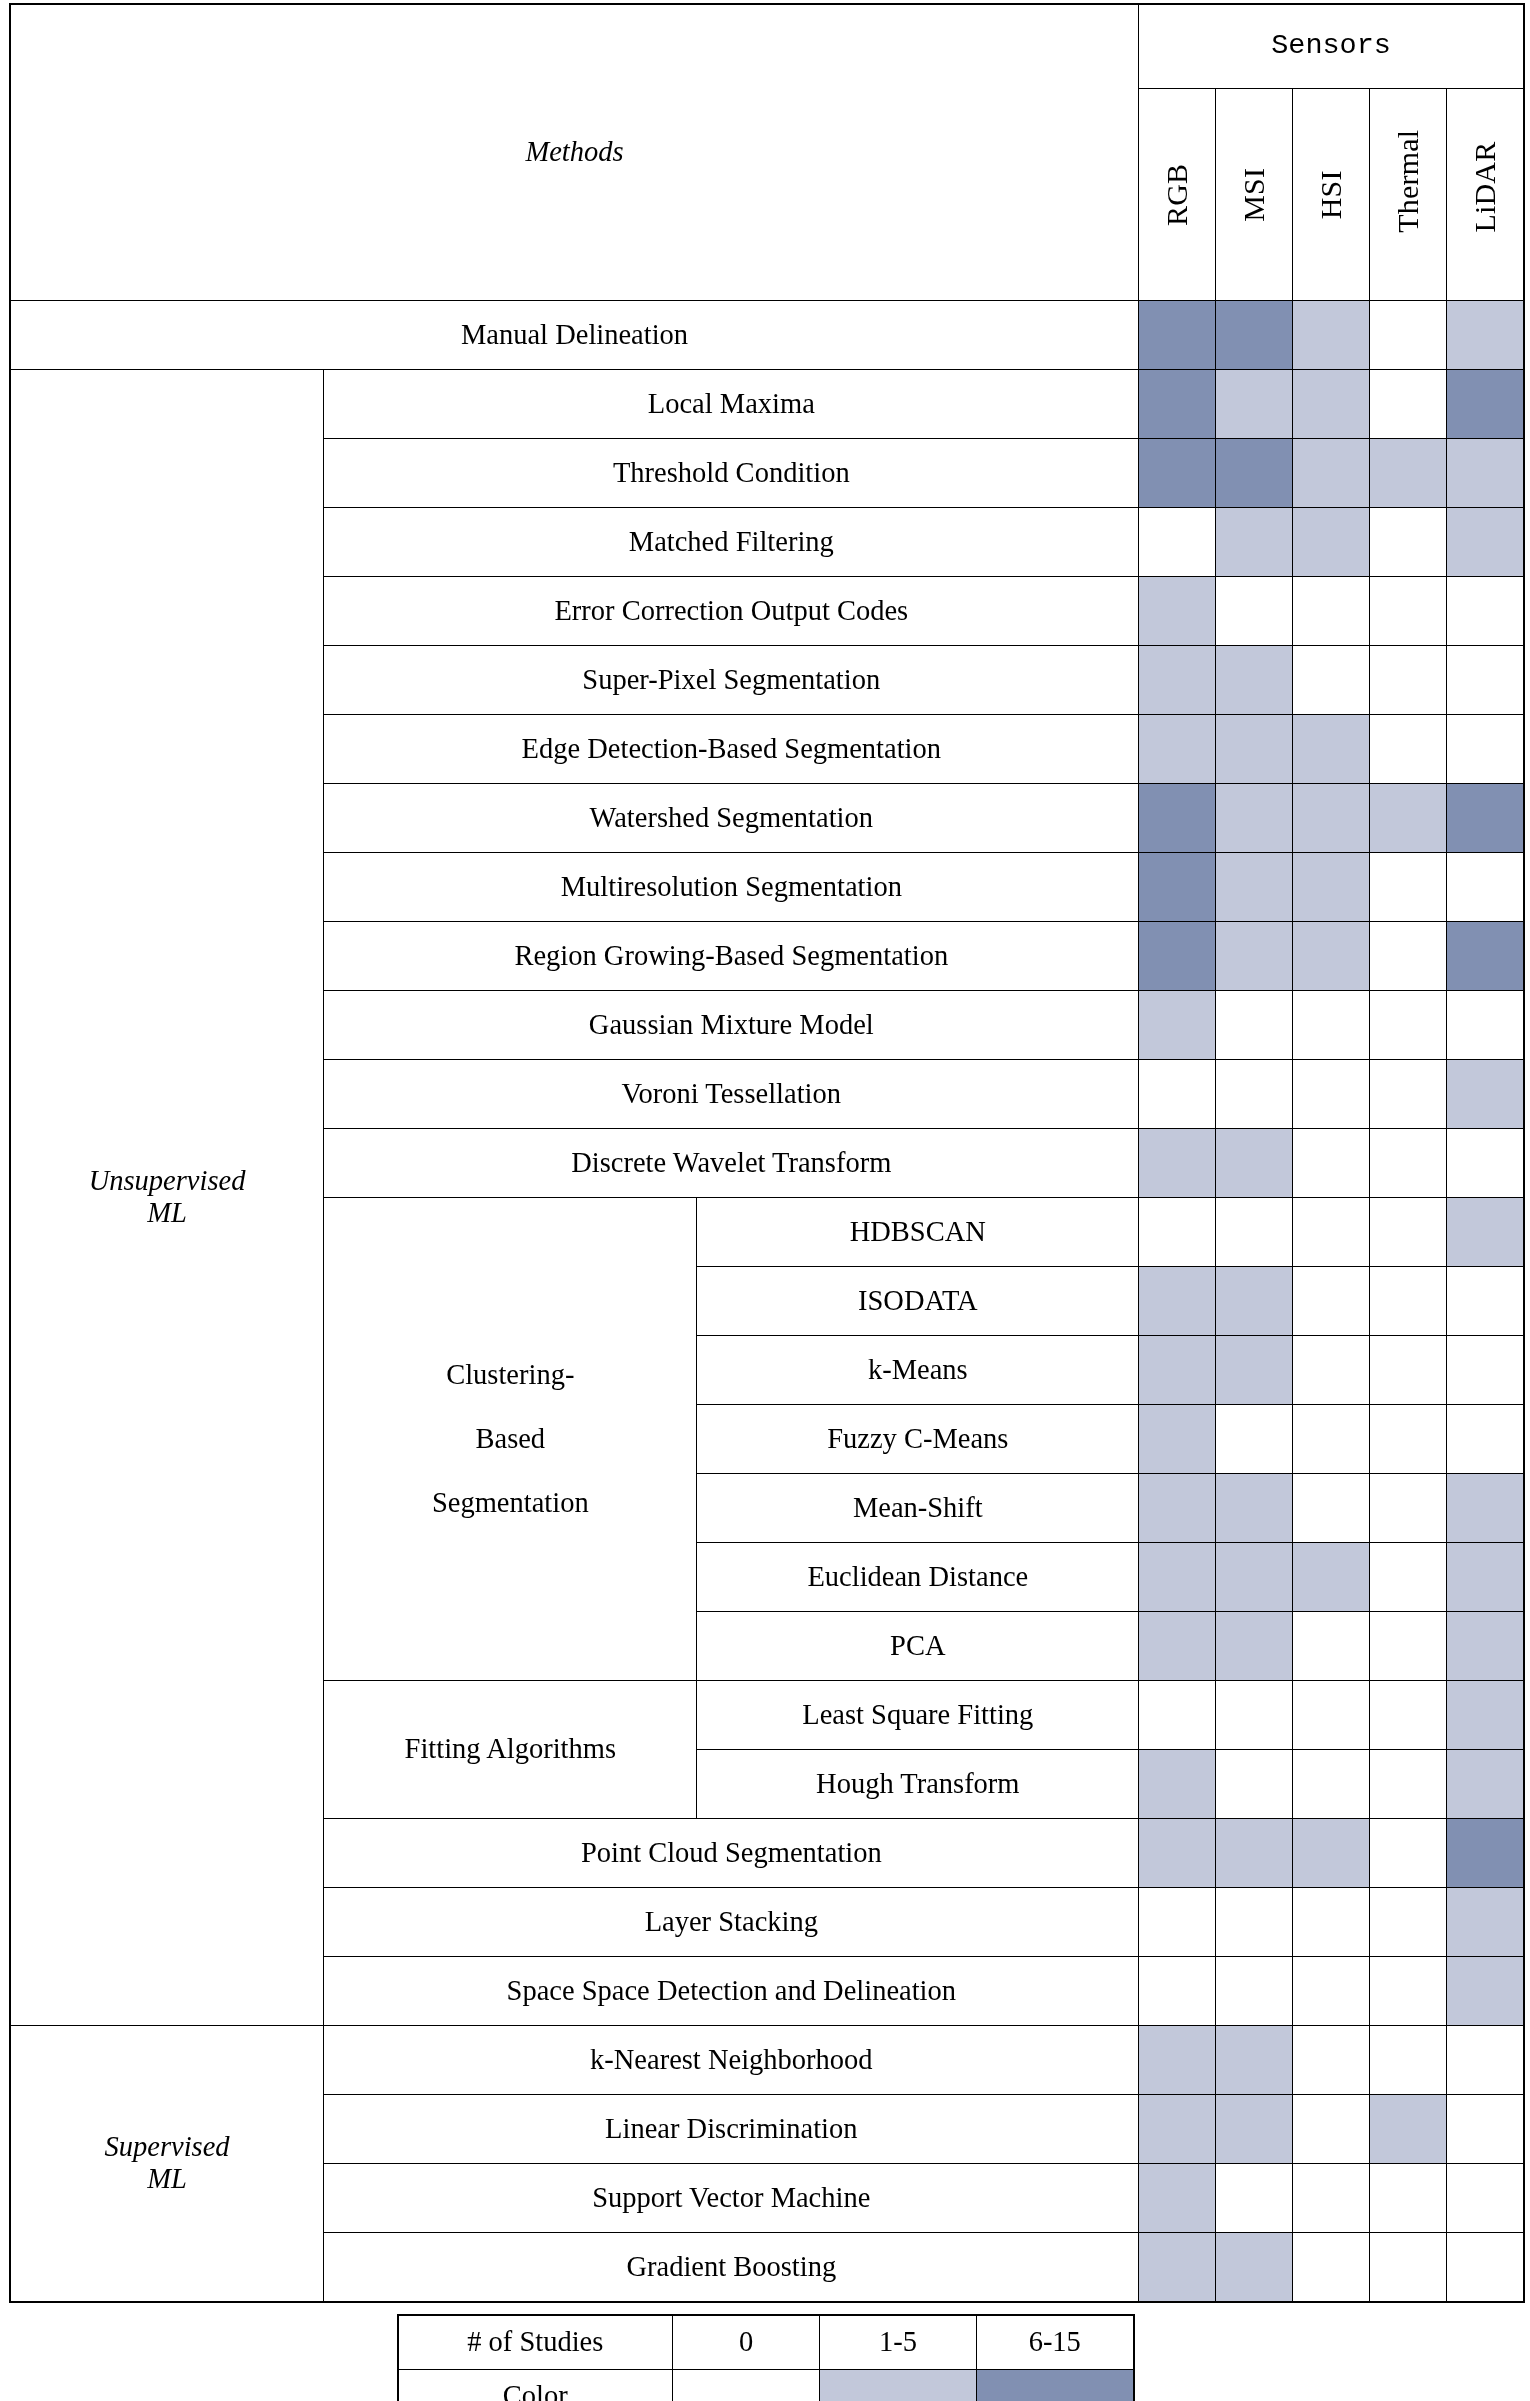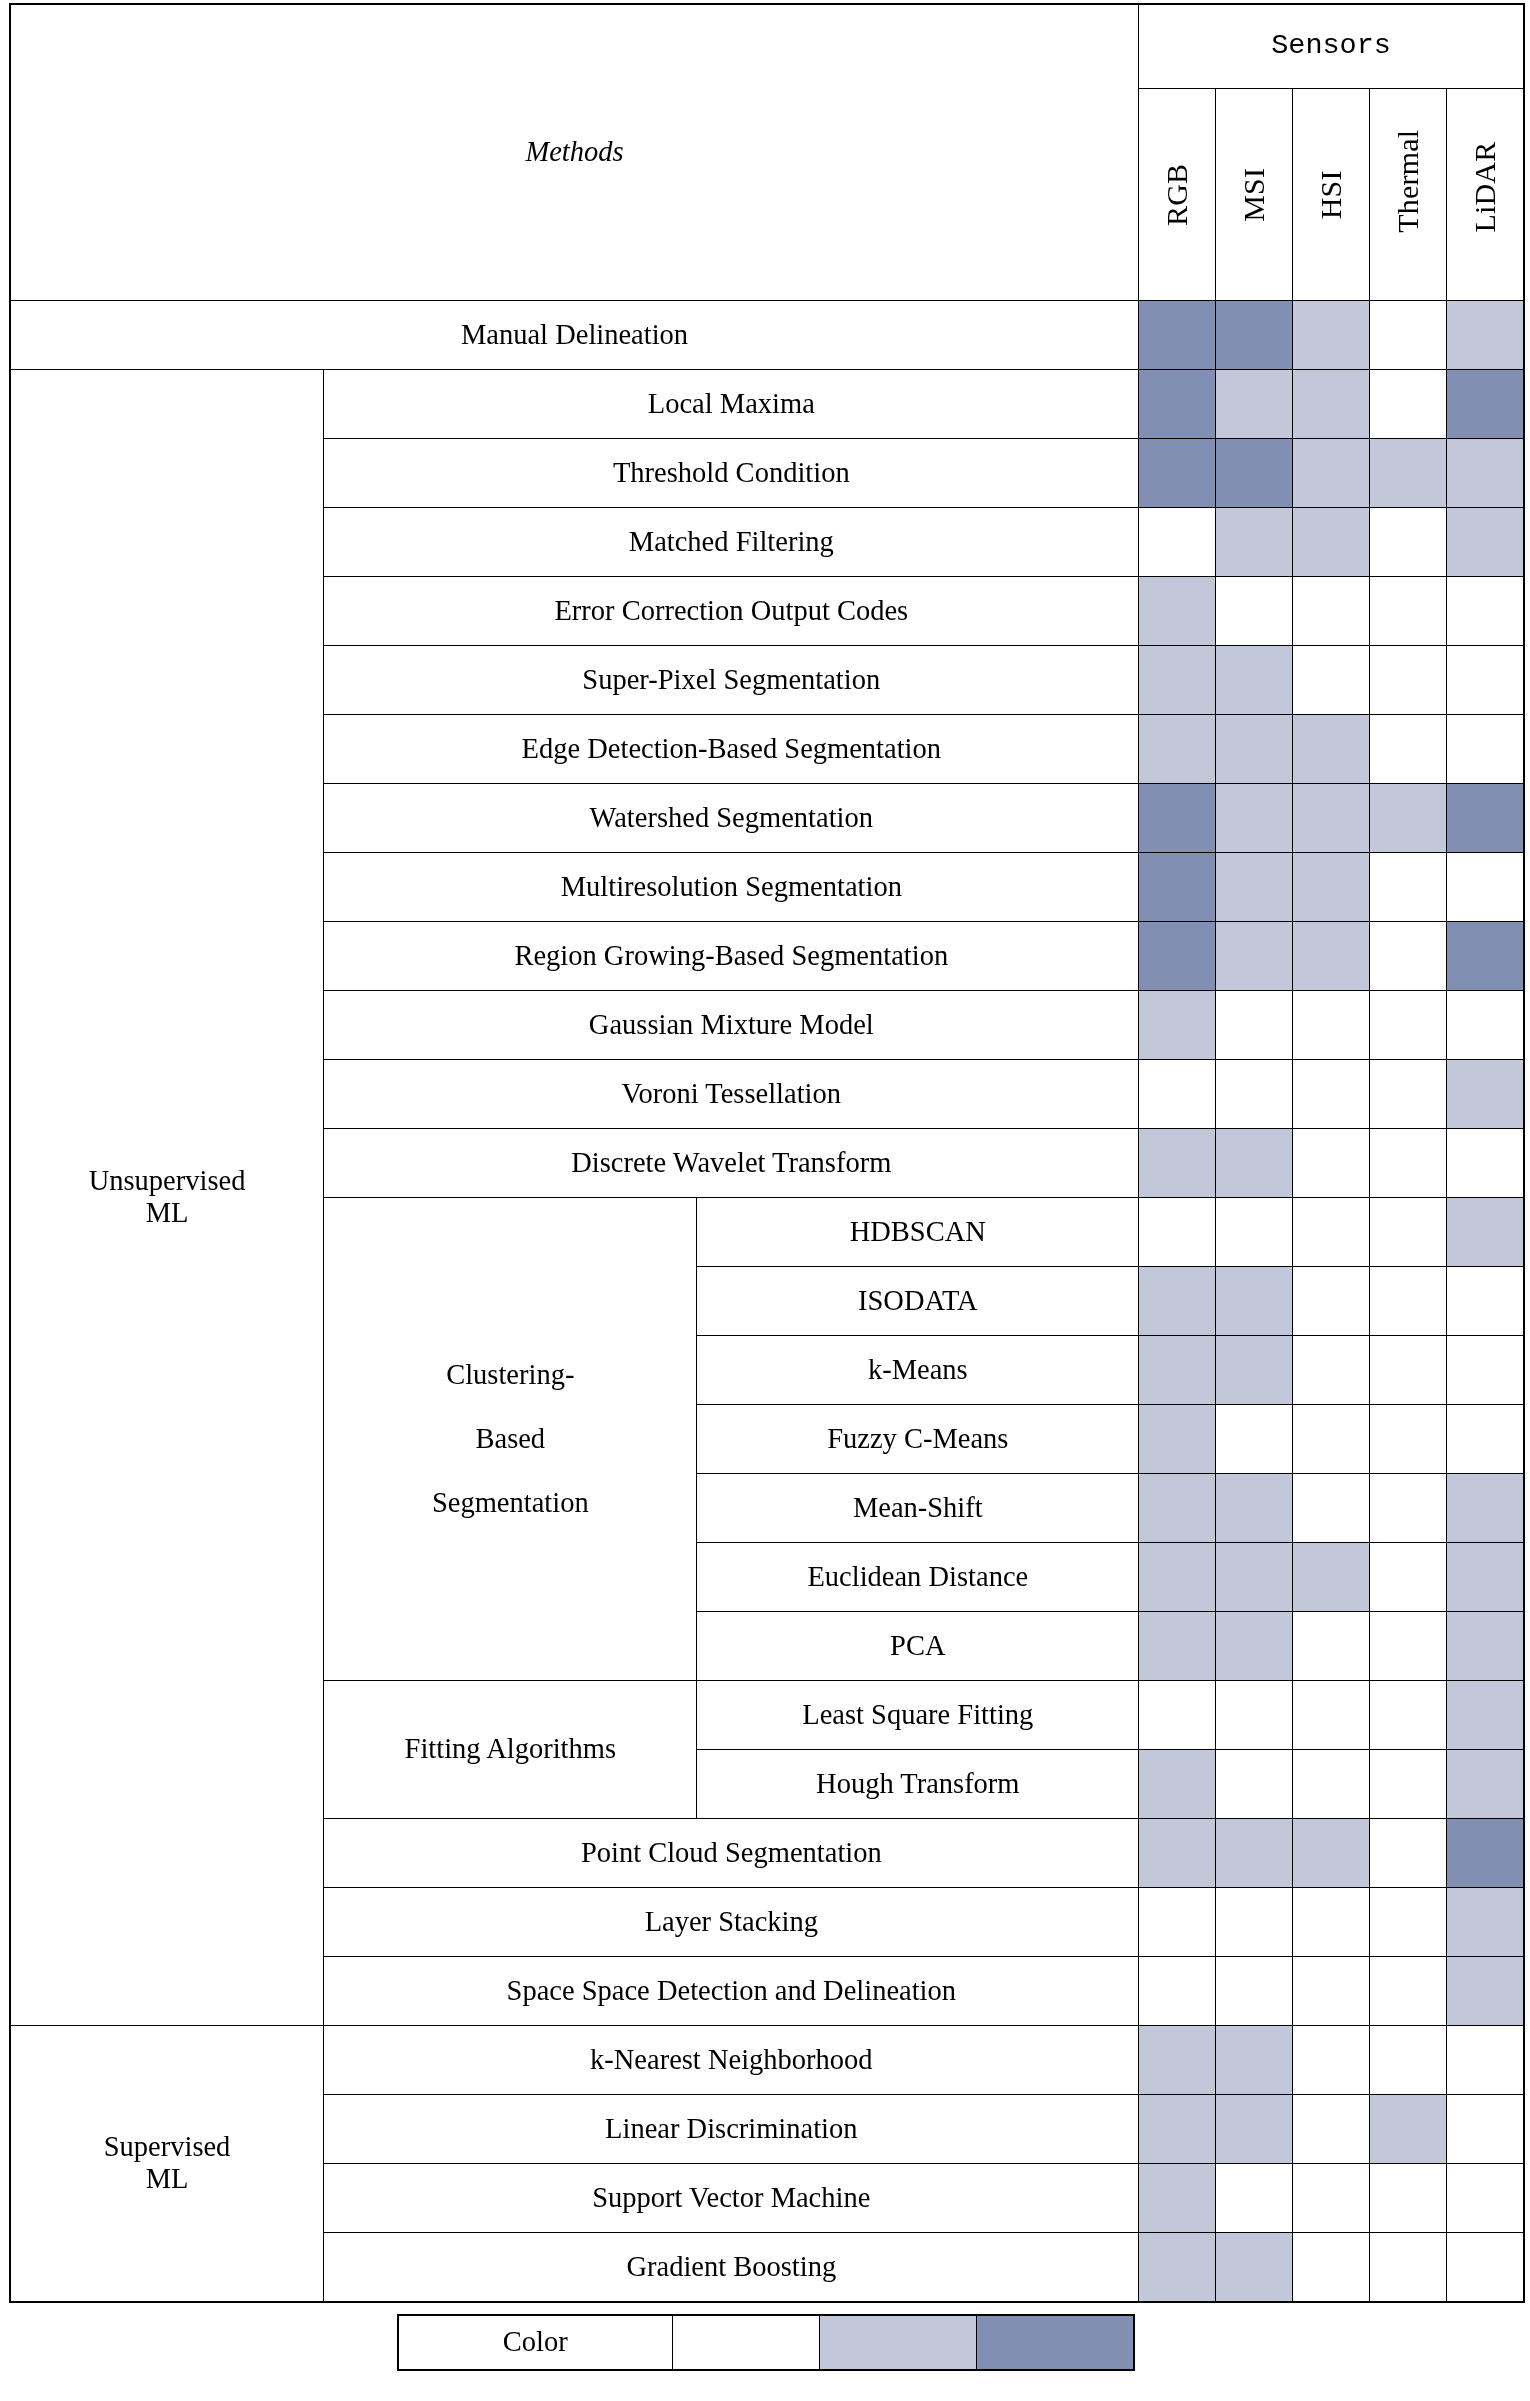--- a/index.html
+++ b/index.html
@@ -28,21 +28,21 @@
   }
   
   table.matrix{border:2.9px solid #000;}
 
   
   col.c-grp1{width:314px;}
   col.c-grp2{width:373px;}
   col.c-name{width:442px;}
   col.c-sensor{width:77px;}
 
-  td.grouplabel{font-size:29px;}
+  td.grouplabel{font-size:29px;font-style:italic;}
   td.subgroup{font-size:29px;}
   td.method{font-size:30px;}
   td.rowtall{height:68px;}
 
   
   th.sensor-head{
     height:211px;
     position:relative;
     vertical-align:bottom;
   }
@@ -378,20 +378,26 @@
   <div class="legend-wrap">
     <table class="legend">
       <colgroup>
           <col class="l-label">
           <col class="l-v">
           <col class="l-v2">
           <col class="l-v3">
         </colgroup>
       <tbody>
         <tr>
+          <td># of Studies</td>
+          <td>0</td>
+          <td>1-5</td>
+          <td>6-15</td>
+        </tr>
+        <tr>
           <td>Color</td>
           <td class="swatch-none"></td>
           <td class="swatch-low"></td>
           <td class="swatch-high"></td>
         </tr>
       </tbody>
     </table>
   </div>
 
 </div>

